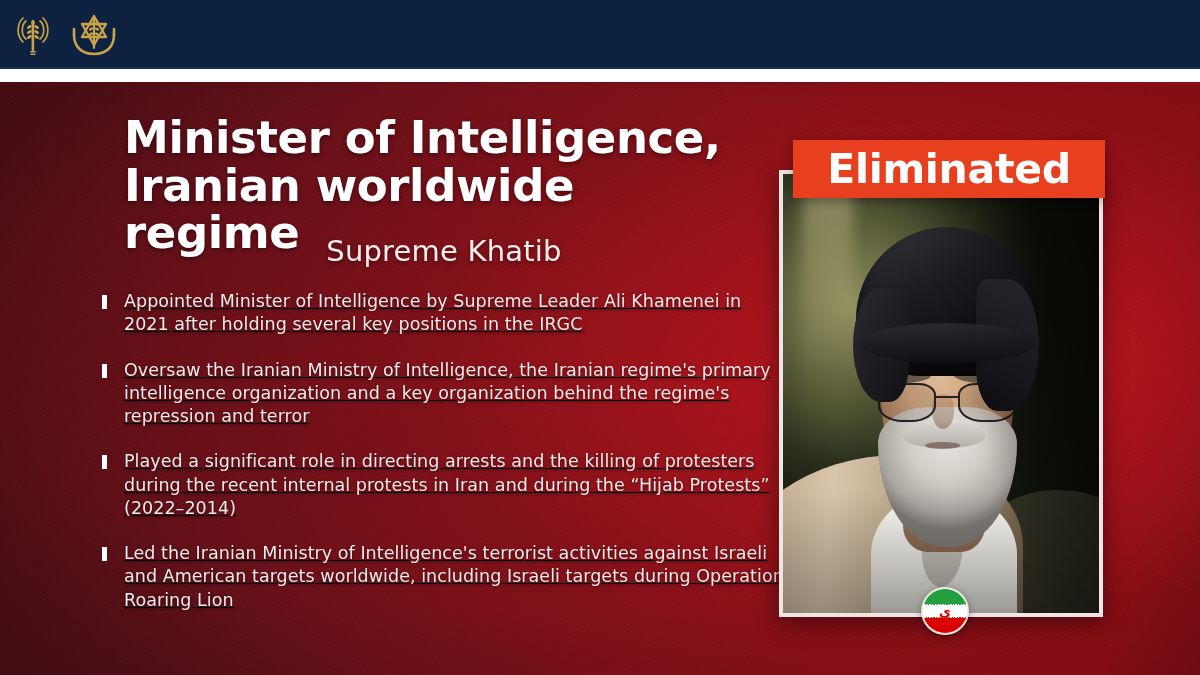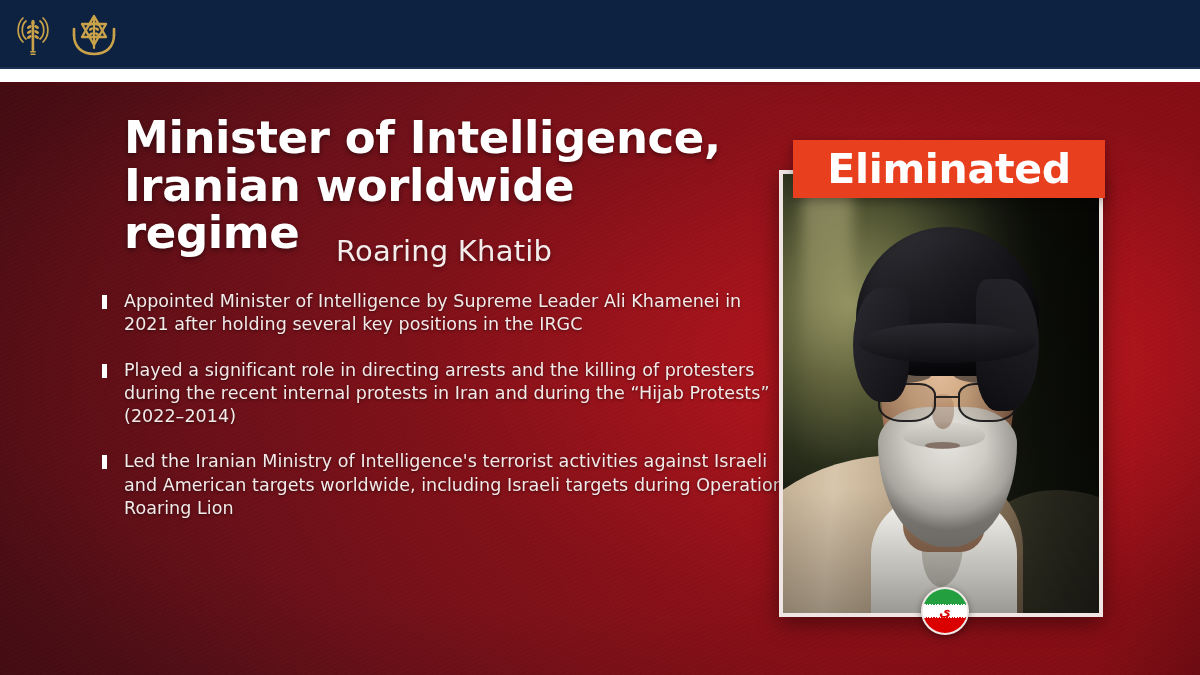--- a/index.html
+++ b/index.html
@@ -126,20 +126,21 @@
   }
 
   .bullets {
     position: absolute;
     left: 66px;
     top: 208px;
     width: 690px;
     list-style: none;
     margin: 0;
     padding: 0;
+    text-decoration: underline;
   }
   .bullet {
     position: relative;
     padding-left: 26px;
     margin-bottom: 22px;
     color: #f2eae9;
     font-size: 17.5px;
     line-height: 1.33;
     letter-spacing: 0.05px;
     text-shadow: 0 1px 3px rgba(0,0,0,0.5);
@@ -467,26 +468,30 @@
     <div class="stage-vignette"></div>
     <div class="stage-topline"></div>
 
     <div class="content">
 
       <h1 class="title">
         <span class="line">Minister of Intelligence,</span>
         <span class="line">Iranian worldwide regime</span>
       </h1>
 
-      <h2 class="subtitle">Roaring Khatib</h2>
+      <h2 class="subtitle">Supreme Khatib</h2>
 
       <ul class="bullets">
         <li class="bullet">
           <span class="bullet-marker"></span>
           <span class="bullet-text">Appointed Minister of Intelligence by Supreme Leader Ali Khamenei in 2021 after holding several key positions in the IRGC</span>
+        </li>
+        <li class="bullet">
+          <span class="bullet-marker"></span>
+          <span class="bullet-text">Oversaw the Iranian Ministry of Intelligence, the Iranian regime's primary intelligence organization and a key organization behind the regime's repression and terror</span>
         </li>
         <li class="bullet">
           <span class="bullet-marker"></span>
           <span class="bullet-text">Played a significant role in directing arrests and the killing of protesters during the recent internal protests in Iran and during the “Hijab Protests” (2022–2014)</span>
         </li>
         <li class="bullet">
           <span class="bullet-marker"></span>
           <span class="bullet-text">Led the Iranian Ministry of Intelligence's terrorist activities against Israeli and American targets worldwide, including Israeli targets during Operation Roaring Lion</span>
         </li>
       </ul>

